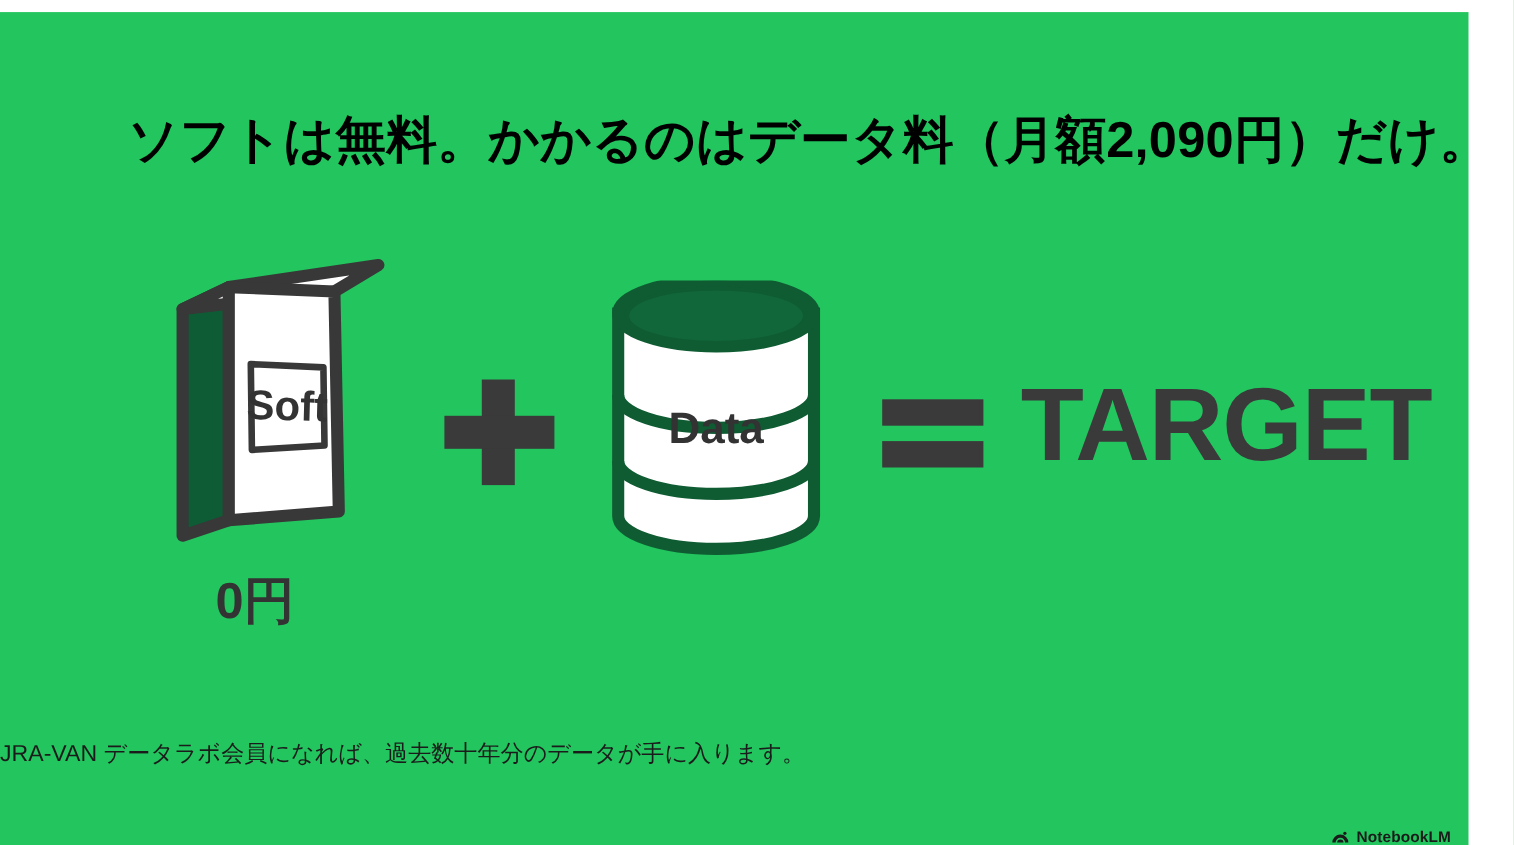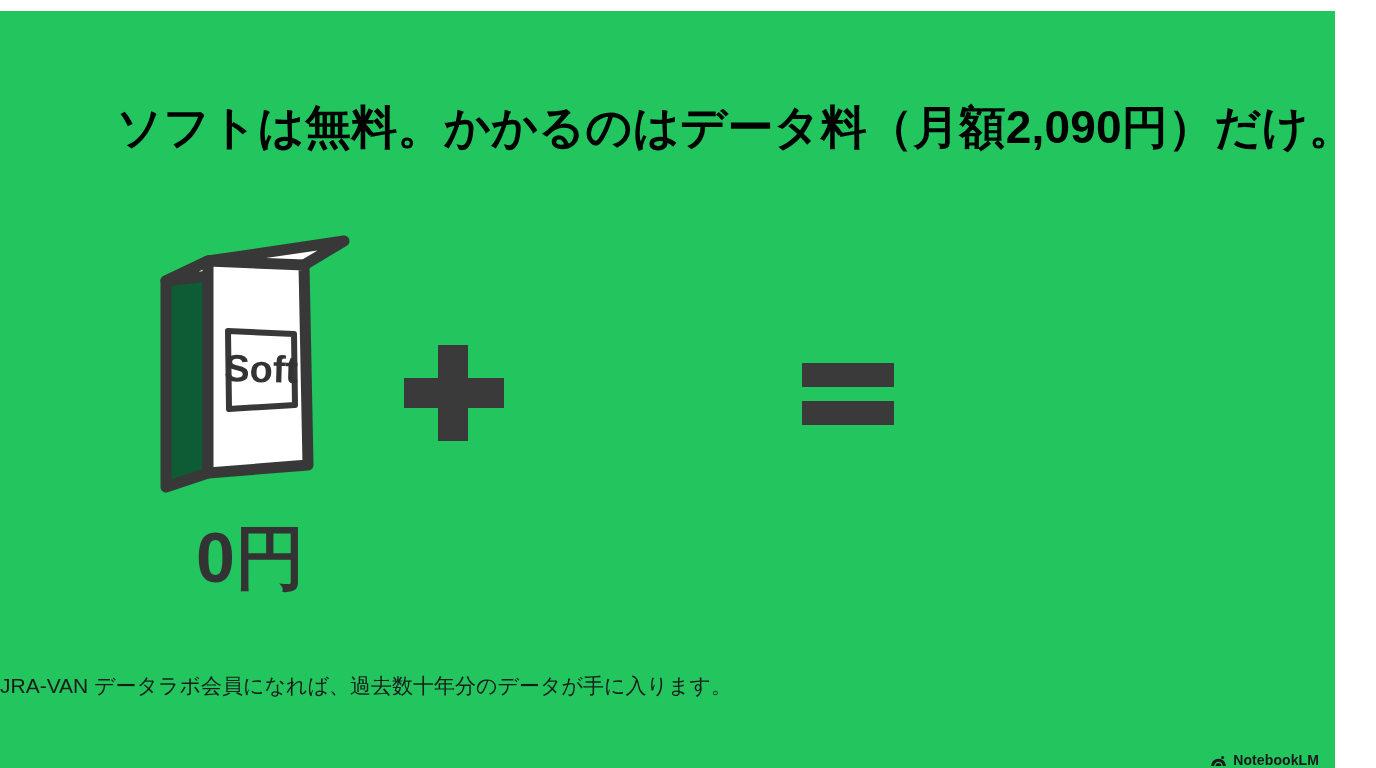--- a/index.html
+++ b/index.html
@@ -101,21 +101,21 @@
   
   .price-row {
     position: absolute;
     left: 0;
     top: 502px;
     width: 1376px;
     height: 80px;
   }
   .price {
     position: absolute;
-    font-size: 70px;
+    font-size: 46px;
     line-height: 1;
     font-weight: 700;
     color: #333333;
     white-space: nowrap;
   }
   .price-soft  { left: 196px; top: 10px; }
   .price-data  { left: 484px; top: 10px; }
 
   
   .caption {
@@ -172,28 +172,43 @@
       </svg>
     </div>
 
     <div class="plus-sign">
       <svg viewBox="0 0 112 104" xmlns="http://www.w3.org/2000/svg">
         <rect x="40" y="4" width="30" height="96" fill="#3a3a3a"></rect>
         <rect x="6" y="37" width="100" height="30" fill="#3a3a3a"></rect>
       </svg>
     </div>
 
+    <div class="db-cyl">
+      <svg viewBox="0 0 198 256" xmlns="http://www.w3.org/2000/svg">
+
+        <path d="M10,30 L10,214 A89,30 0 0,0 188,214 L188,30 Z" fill="#ffffff" stroke="#0f5c33" stroke-width="11"></path>
+
+        <path d="M10,104 A89,30 0 0,0 188,104" fill="none" stroke="#0f5c33" stroke-width="11"></path>
+        <path d="M10,164 A89,30 0 0,0 188,164" fill="none" stroke="#0f5c33" stroke-width="11"></path>
+
+        <ellipse cx="99" cy="30" rx="89" ry="30" fill="#0f5c33" stroke="#0f5c33" stroke-width="11"></ellipse>
+        <ellipse cx="99" cy="32" rx="79" ry="23" fill="#11663a" stroke="none"></ellipse>
+
+        <text x="99" y="148" text-anchor="middle" font-family="Liberation Sans, DejaVu Sans, sans-serif" font-size="40" font-weight="700" fill="#333333">Data</text>
+      </svg>
+    </div>
 
     <div class="equals-sign">
       <svg viewBox="0 0 96 66" xmlns="http://www.w3.org/2000/svg">
         <rect x="2" y="2" width="92" height="24" fill="#3a3a3a"></rect>
         <rect x="2" y="40" width="92" height="24" fill="#3a3a3a"></rect>
       </svg>
     </div>
 
+    <div class="target-word">TARGET</div>
   </div>
 
   <div class="price-row">
     <div class="price price-soft">0円</div>
   </div>
 
   <div class="caption">JRA-VAN データラボ会員になれば、過去数十年分のデータが手に入ります。</div>
 
   <div class="watermark">
     <span class="wm-icon">

